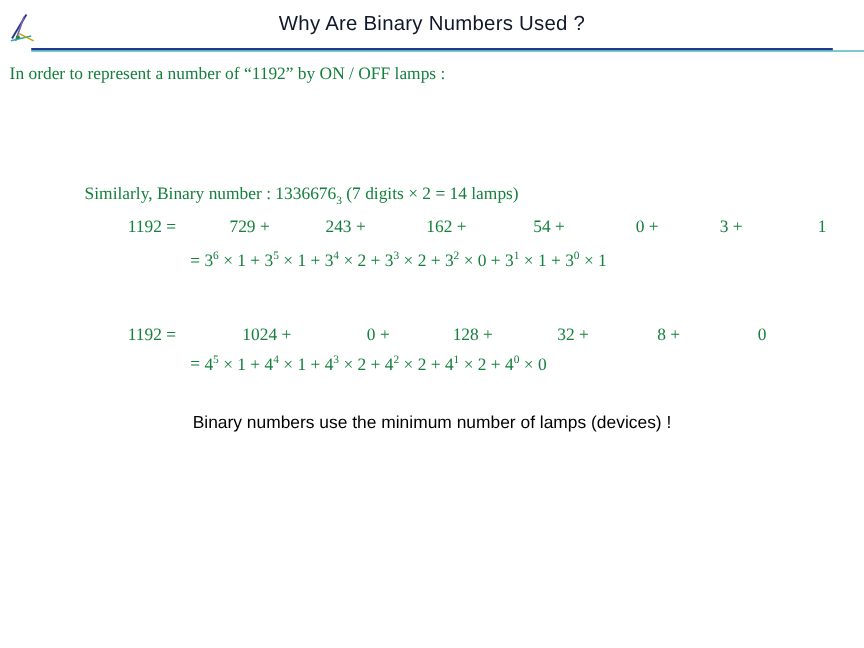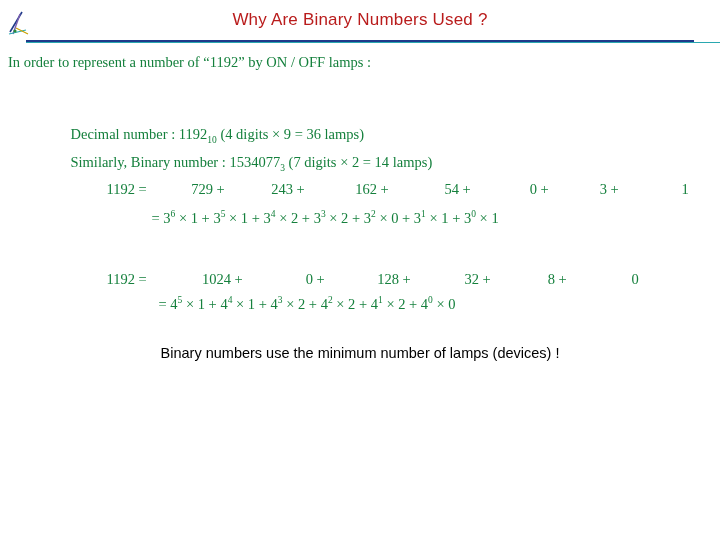--- a/index.html
+++ b/index.html
@@ -21,21 +21,21 @@
     height: 540px;
   }
   
   .title {
     position: absolute;
     left: 0;
     top: 10px;
     width: 720px;
     text-align: center;
     font-size: 17px;
-    color: #b91c1c;
+    color: #0f172a;
     letter-spacing: 0.2px;
   }
   
   .logo {
     position: absolute;
     left: 6px;
     top: 10px;
     width: 40px;
     height: 28px;
   }
@@ -99,33 +99,30 @@
   </svg>
 
   <div class="title">Why Are Binary Numbers Used ?</div>
 
   <div class="rule-dark"></div>
   <div class="rule-teal"></div>
 
   <div class="line" style="left:8px; top:54px;">In order to represent a number of “1192” by ON / OFF lamps :</div>
 
 
-  <div class="line" style="left:56px; top:109px;">
-    <span>Decimal number : </span><span>1192</span><span class="sub">10</span><span> (4 digits × 9 = 36 lamps)</span>
-  </div>
 
   <div class="line" style="left:56px; top:137px;">
-    <span>Similarly, Binary number : </span><span>1534077</span><span class="sub">3</span><span> (7 digits × 2 = 14 lamps)</span>
+    <span>Similarly, Binary number : </span><span>1336676</span><span class="sub">3</span><span> (7 digits × 2 = 14 lamps)</span>
   </div>
 
   <div class="line" style="left:92px; top:164px;">
     <span>1192 =</span><span class="col" style="width:78px;">729 +</span><span class="col" style="width:80px;">243 +</span><span class="col" style="width:84px;">162 +</span><span class="col" style="width:82px;">54 +</span><span class="col" style="width:78px;">0 +</span><span class="col" style="width:70px;">3 +</span><span class="col" style="width:70px;">1</span>
   </div>
 
-  <div class="line" style="left:137px; top:192px;">
+  <div class="line" style="left:144px; top:192px;">
     <span>=&nbsp;</span><span><span>3</span><span class="sup">6</span><span> × 1 + </span></span><span><span>3</span><span class="sup">5</span><span> × 1 + </span></span><span><span>3</span><span class="sup">4</span><span> × 2 + </span></span><span><span>3</span><span class="sup">3</span><span> × 2 + </span></span><span><span>3</span><span class="sup">2</span><span> × 0 + </span></span><span><span>3</span><span class="sup">1</span><span> × 1 + </span></span><span><span>3</span><span class="sup">0</span><span> × 1</span></span>
   </div>
 
 
   <div class="line" style="left:92px; top:254px;">
     <span>1192 =</span><span class="col" style="width:96px;">1024 +</span><span class="col" style="width:82px;">0 +</span><span class="col" style="width:86px;">128 +</span><span class="col" style="width:80px;">32 +</span><span class="col" style="width:76px;">8 +</span><span class="col" style="width:72px;">0</span>
   </div>
 
   <div class="line" style="left:144px; top:278px;">
     <span>=&nbsp;</span><span><span>4</span><span class="sup">5</span><span> × 1 + </span></span><span><span>4</span><span class="sup">4</span><span> × 1 + </span></span><span><span>4</span><span class="sup">3</span><span> × 2 + </span></span><span><span>4</span><span class="sup">2</span><span> × 2 + </span></span><span><span>4</span><span class="sup">1</span><span> × 2 + </span></span><span><span>4</span><span class="sup">0</span><span> × 0</span></span>

